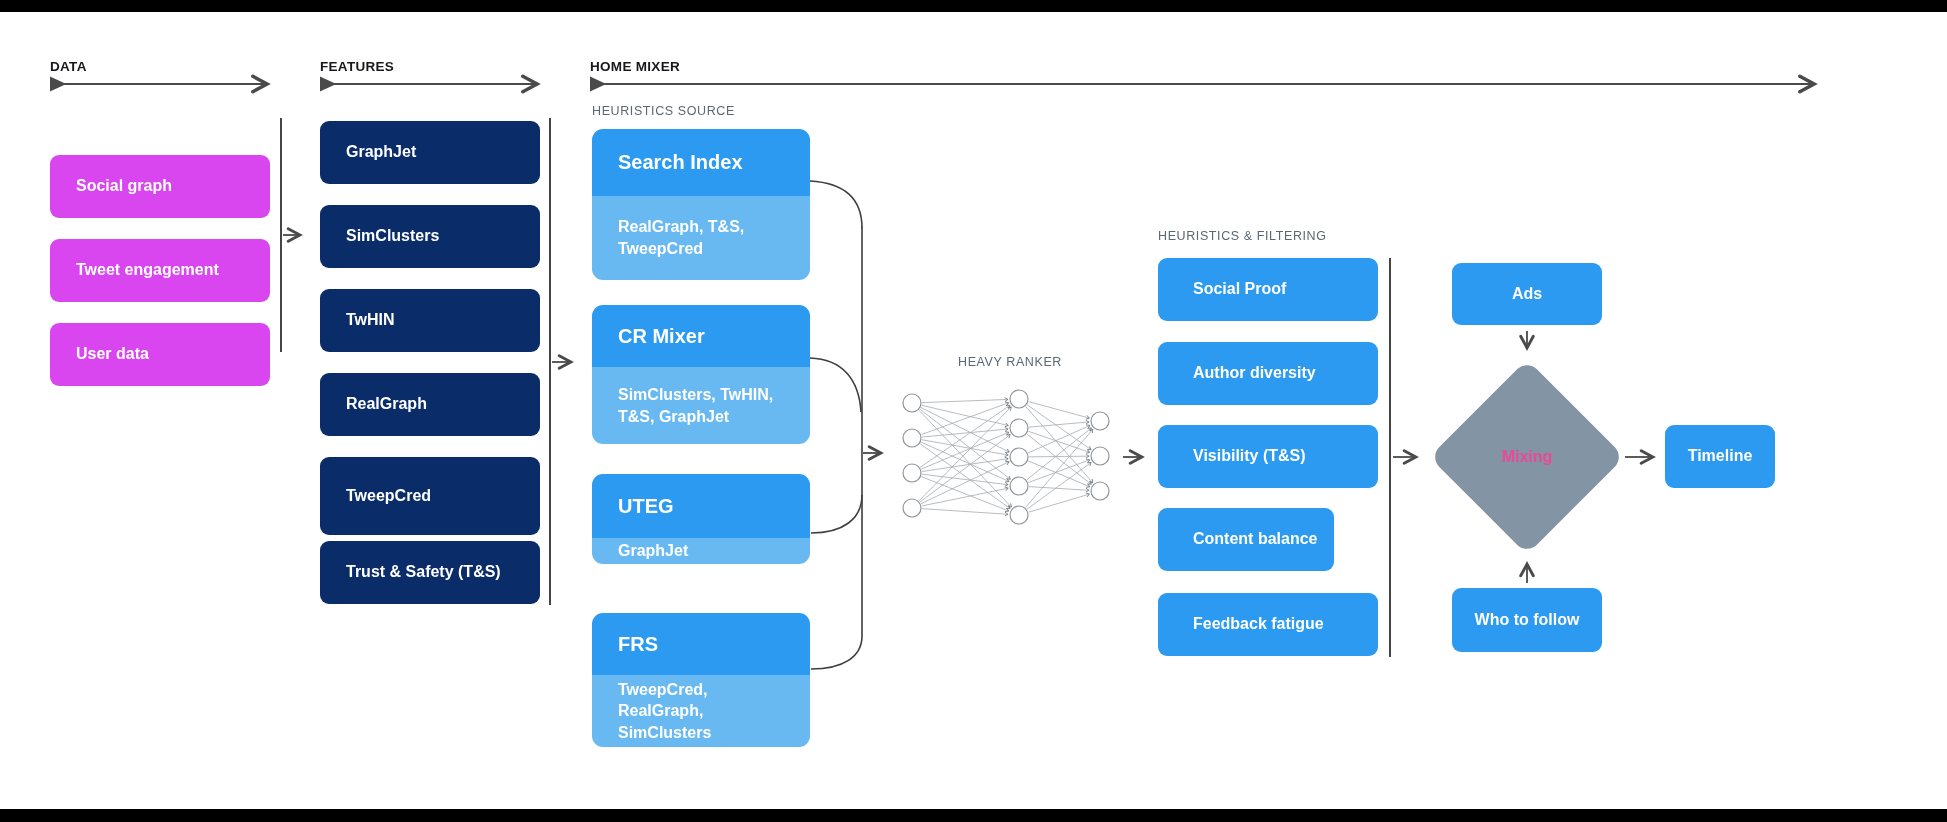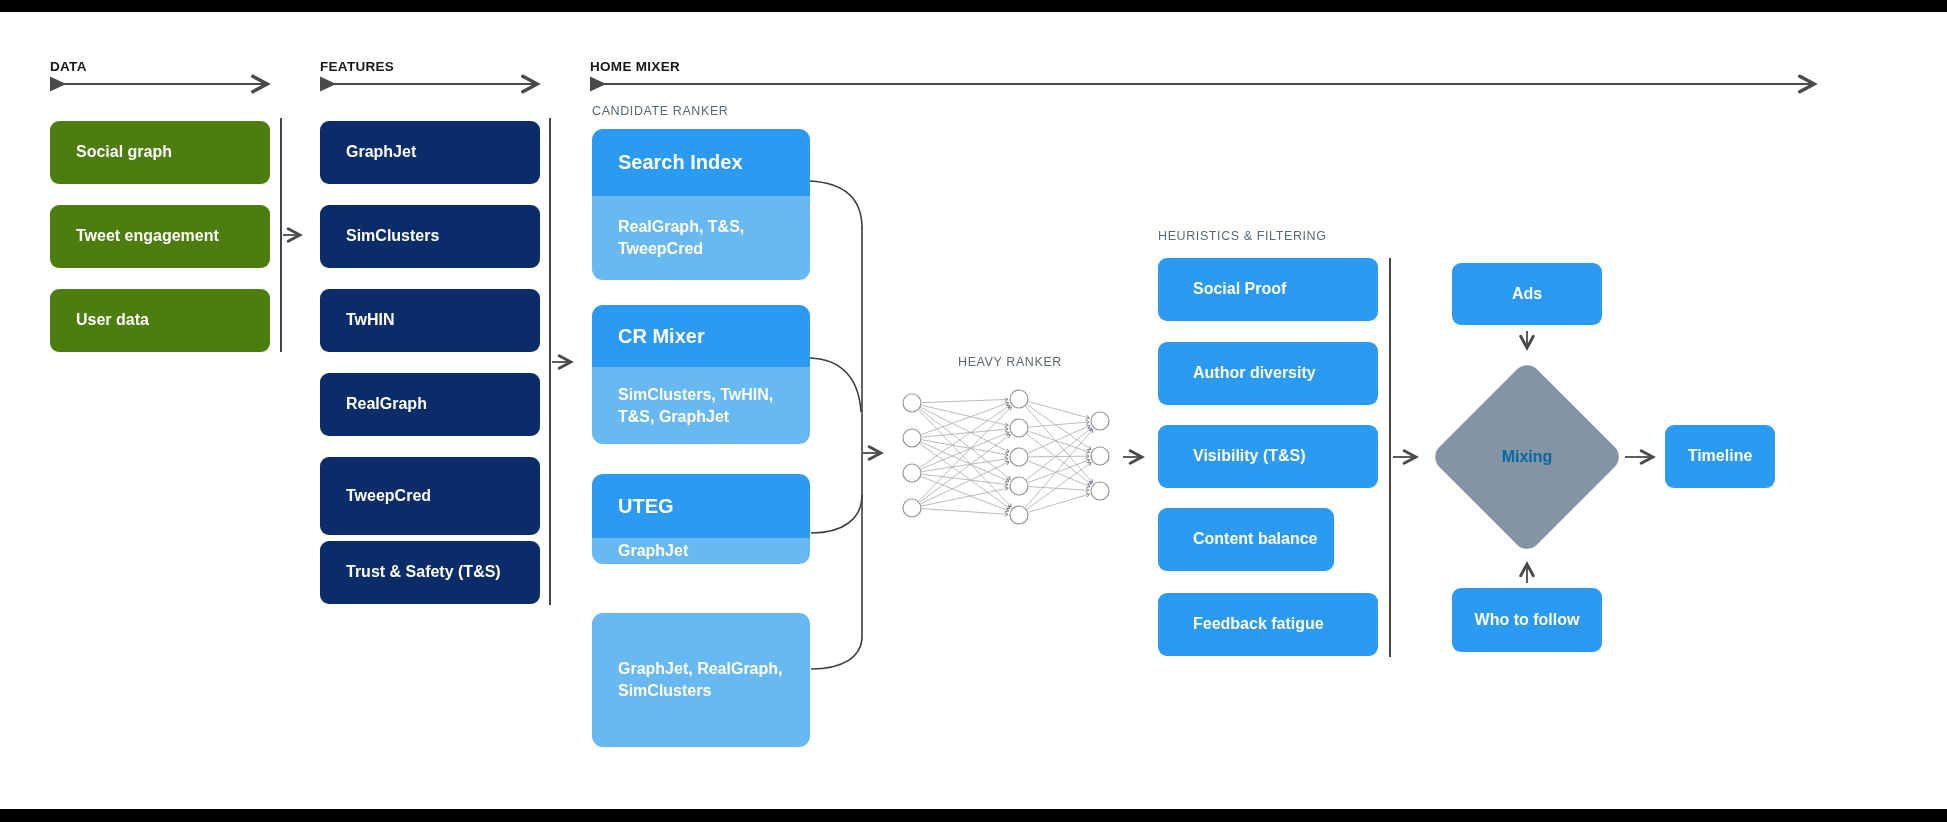--- a/index.html
+++ b/index.html
@@ -9,35 +9,35 @@
   .bar.top{top:0;height:12px;}
   .bar.bottom{top:809px;height:13px;}
   svg.wires{position:absolute;left:0;top:0;width:1947px;height:822px;}
   .col-header{position:absolute;font-size:13.5px;font-weight:700;color:#16181b;
               letter-spacing:.3px;}
   .sec-label{position:absolute;font-size:12.5px;font-weight:500;color:#5a6874;
              letter-spacing:.6px;}
   .box{position:absolute;border-radius:9px;color:#fff;display:flex;align-items:center;
        font-size:16px;font-weight:600;box-sizing:border-box;padding-left:26px;
        padding-right:14px;line-height:1.3;}
-  .blue1{background:#4d7c0f;}
+  .blue1{background:#d946ef;margin-top:34px;}
   .navy{background:#0a2d6a;}
   .bright{background:#2b9af0;padding-left:35px;}
   .composite{position:absolute;width:218px;border-radius:11px;overflow:hidden;
              display:flex;flex-direction:column;}
   .composite .head{background:#2b9af0;color:#fff;display:flex;align-items:center;
                    padding-left:26px;padding-right:14px;font-size:20px;font-weight:600;}
   .composite .sub{background:#68b8f2;color:#fff;display:flex;align-items:center;
                   padding-left:26px;padding-right:16px;font-size:16px;font-weight:600;
                   line-height:1.35;flex:1;}
   .center-text{justify-content:center;padding-left:0;padding-right:0;text-align:right;}
   .diamond{position:absolute;left:1458px;top:388px;width:138px;height:138px;
            background:#8394a4;border-radius:14px;transform:rotate(45deg);}
   .diamond-label{position:absolute;left:1458px;top:388px;width:138px;height:138px;
-           display:flex;align-items:center;justify-content:center;color:#0369a1;
+           display:flex;align-items:center;justify-content:center;color:#ec4899;
            font-size:16px;font-weight:600;}
 </style>
 </head>
 <body>
 
 <div class="bar top"></div>
 <div class="bar bottom"></div>
 
 <svg class="wires" viewBox="0 0 1947 822">
   <defs>
@@ -133,21 +133,21 @@
       <circle cx="1100" cy="421" r="9" fill="#ffffff" stroke="#8f9499" stroke-width="1.2"></circle>
       <circle cx="1100" cy="456" r="9" fill="#ffffff" stroke="#8f9499" stroke-width="1.2"></circle>
       <circle cx="1100" cy="491" r="9" fill="#ffffff" stroke="#8f9499" stroke-width="1.2"></circle>
     </g>
 </svg>
 
 <div class="col-header" style="left:50px;top:59px">DATA</div>
 <div class="col-header" style="left:320px;top:59px">FEATURES</div>
 <div class="col-header" style="left:590px;top:59px">HOME MIXER</div>
 
-<div class="sec-label" style="left:592px;top:104px">CANDIDATE RANKER</div>
+<div class="sec-label" style="left:592px;top:104px">HEURISTICS SOURCE</div>
 <div class="sec-label" style="left:958px;top:355px">HEAVY RANKER</div>
 <div class="sec-label" style="left:1158px;top:229px">HEURISTICS &amp; FILTERING</div>
 
 <div class="box blue1" style="left:50px;top:121px;width:220px;height:63px">Social graph</div>
 <div class="box blue1" style="left:50px;top:205px;width:220px;height:63px">Tweet engagement</div>
 <div class="box blue1" style="left:50px;top:289px;width:220px;height:63px">User data</div>
 
 <div class="box navy" style="left:320px;top:121px;width:220px;height:63px">GraphJet</div>
 <div class="box navy" style="left:320px;top:205px;width:220px;height:63px">SimClusters</div>
 <div class="box navy" style="left:320px;top:289px;width:220px;height:63px">TwHIN</div>
@@ -161,21 +161,22 @@
 </div>
 <div class="composite" style="left:592px;top:305px;height:139px">
   <div class="head" style="height:62px">CR Mixer</div>
   <div class="sub">SimClusters, TwHIN, T&amp;S, GraphJet</div>
 </div>
 <div class="composite" style="left:592px;top:474px;height:90px">
   <div class="head" style="height:64px">UTEG</div>
   <div class="sub">GraphJet</div>
 </div>
 <div class="composite" style="left:592px;top:613px;height:134px">
-  <div class="sub">GraphJet, RealGraph, SimClusters</div>
+  <div class="head" style="height:62px">FRS</div>
+  <div class="sub">TweepCred, RealGraph, SimClusters</div>
 </div>
 
 <div class="box bright" style="left:1158px;top:258px;width:220px;height:63px">Social Proof</div>
 <div class="box bright" style="left:1158px;top:342px;width:220px;height:63px">Author diversity</div>
 <div class="box bright" style="left:1158px;top:425px;width:220px;height:63px">Visibility (T&amp;S)</div>
 <div class="box bright" style="left:1158px;top:508px;width:176px;height:63px">Content balance</div>
 <div class="box bright" style="left:1158px;top:593px;width:220px;height:63px">Feedback fatigue</div>
 
 <div class="box bright center-text" style="left:1452px;top:263px;width:150px;height:62px">Ads</div>
 <div class="diamond"></div>

